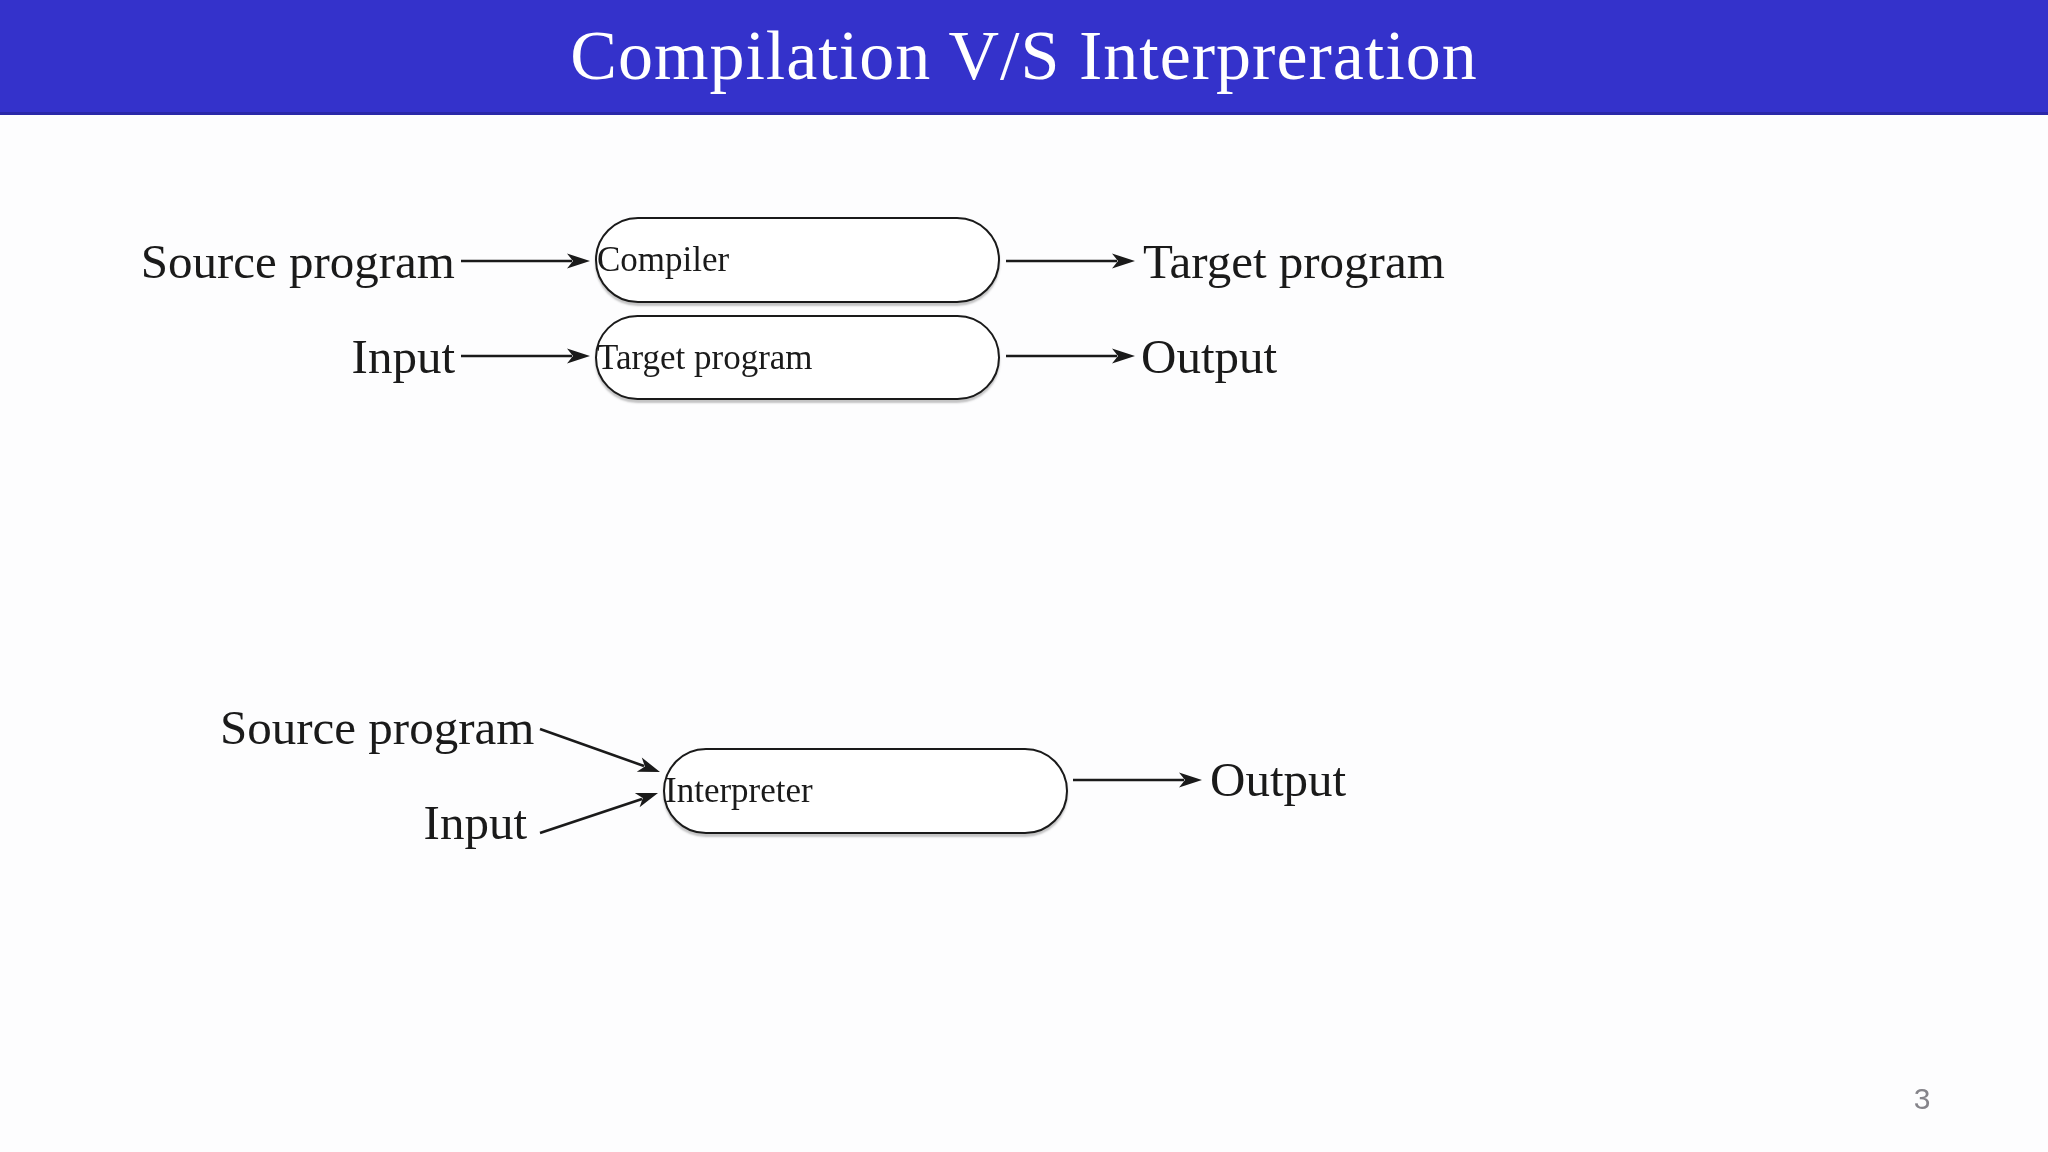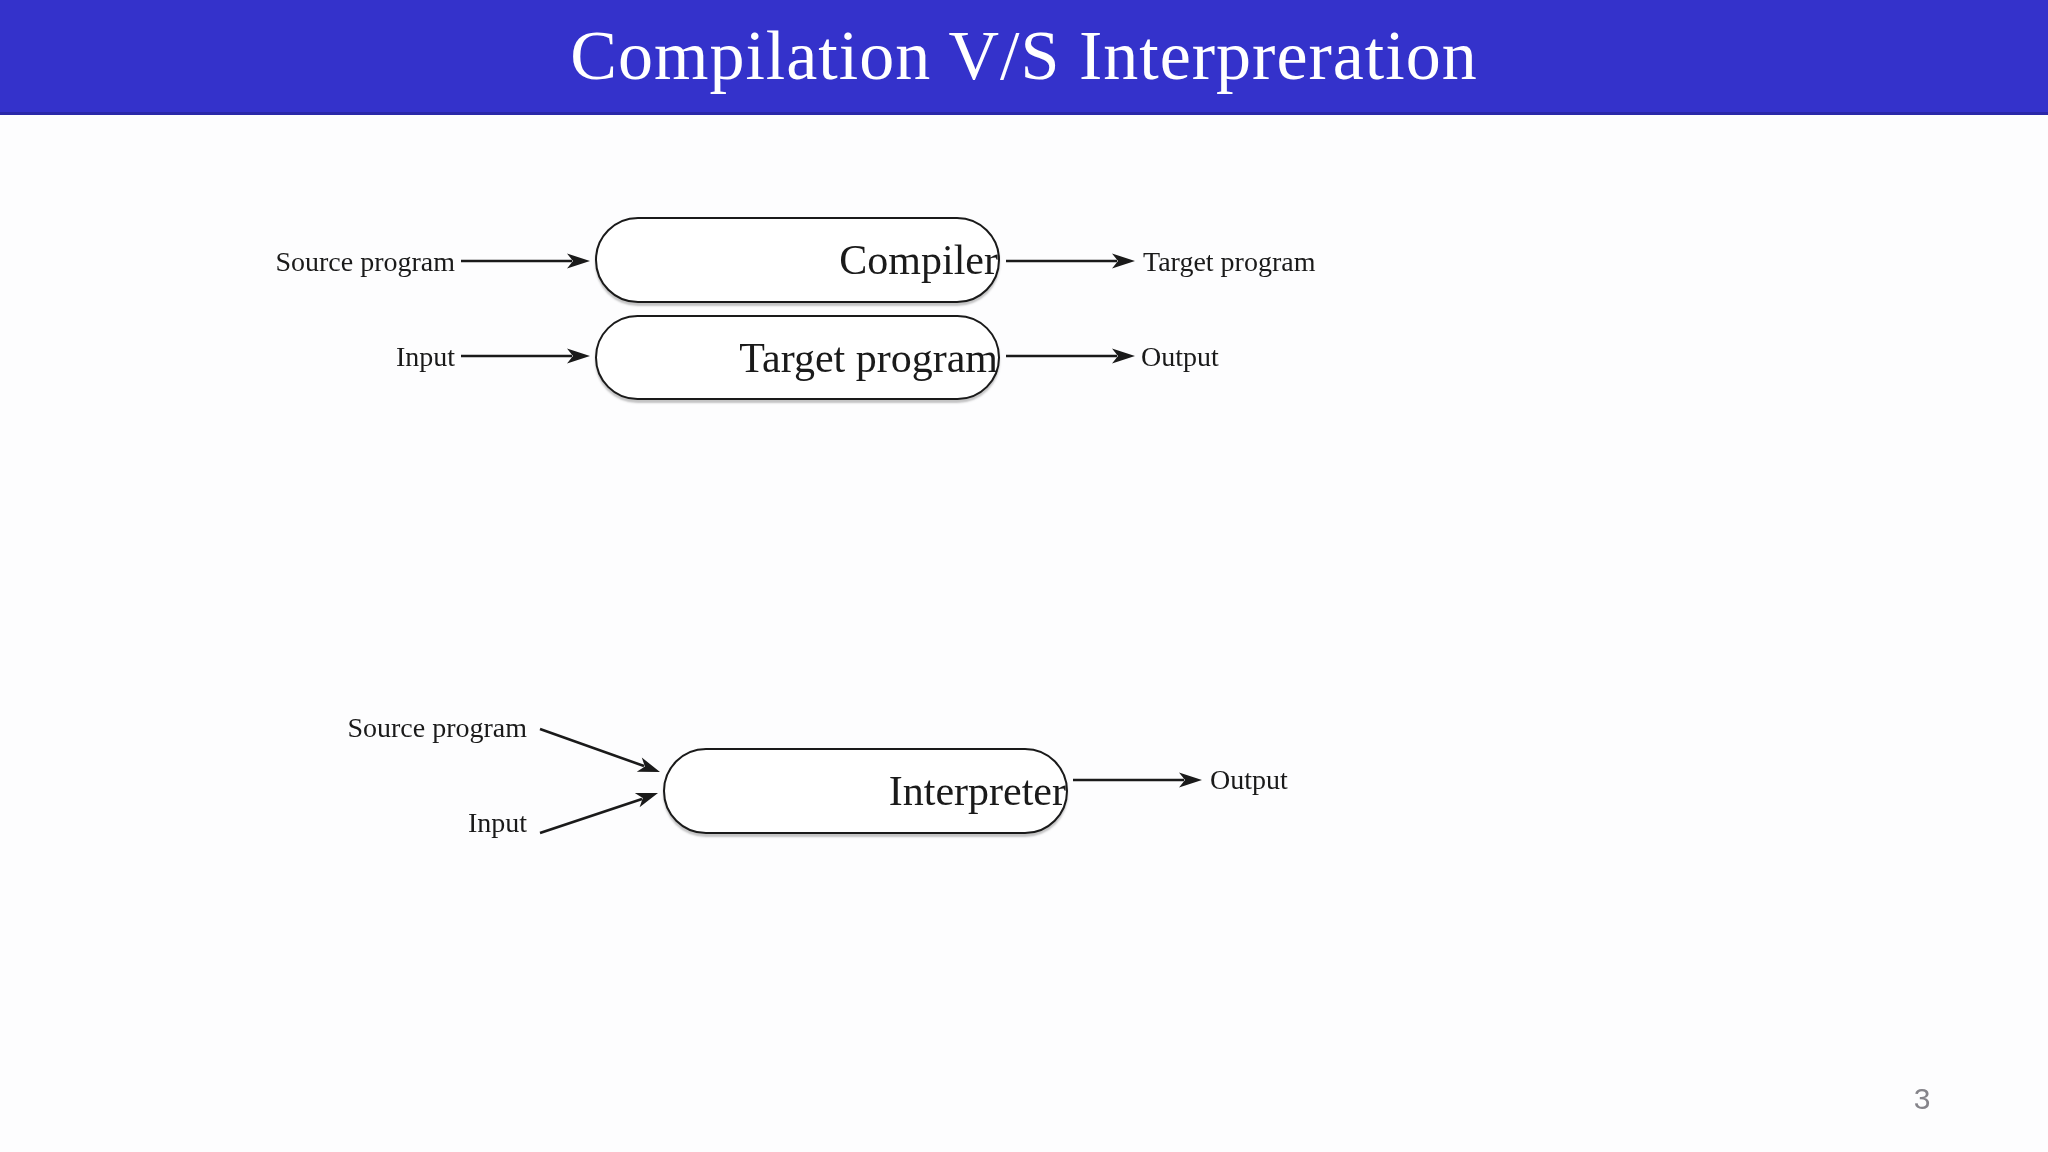--- a/index.html
+++ b/index.html
@@ -17,27 +17,27 @@
          font-family:"Liberation Serif","DejaVu Serif",serif;color:var(--line-color);}
 
   
   .title-bar{position:absolute;left:0;top:0;width:2048px;height:115px;
              background:var(--header-bg);border-bottom:3px solid var(--header-edge);
              display:flex;align-items:center;justify-content:center;}
   .title-bar h1{font-size:70px;font-weight:400;letter-spacing:1px;
                 color:var(--header-text);white-space:nowrap;}
 
   
-  .dlabel{position:absolute;font-size:28px;line-height:46px;white-space:nowrap;}
+  .dlabel{position:absolute;font-size:49px;line-height:46px;white-space:nowrap;}
   .dlabel.ralign{text-align:right;}
   .dbox{position:absolute;background:var(--box-bg);
         border:2.5px solid var(--line-color);border-radius:44px;
         box-shadow:0 3px 2px rgba(90,90,90,.35);
-        display:flex;align-items:center;justify-content:flex-end;
-        font-size:42px;white-space:nowrap;}
+        display:flex;align-items:center;justify-content:flex-start;
+        font-size:35px;white-space:nowrap;}
   svg.arrow{position:absolute;overflow:visible;}
   svg.arrow line{stroke:var(--line-color);stroke-width:2.6;}
   svg.arrow path{fill:var(--line-color);}
 
   
   .page-number{position:absolute;left:1898px;top:1082px;width:48px;text-align:center;
                font-family:"Liberation Sans","DejaVu Sans",sans-serif;
                font-size:30px;color:var(--page-number-color);}
 </style>
 </head>

